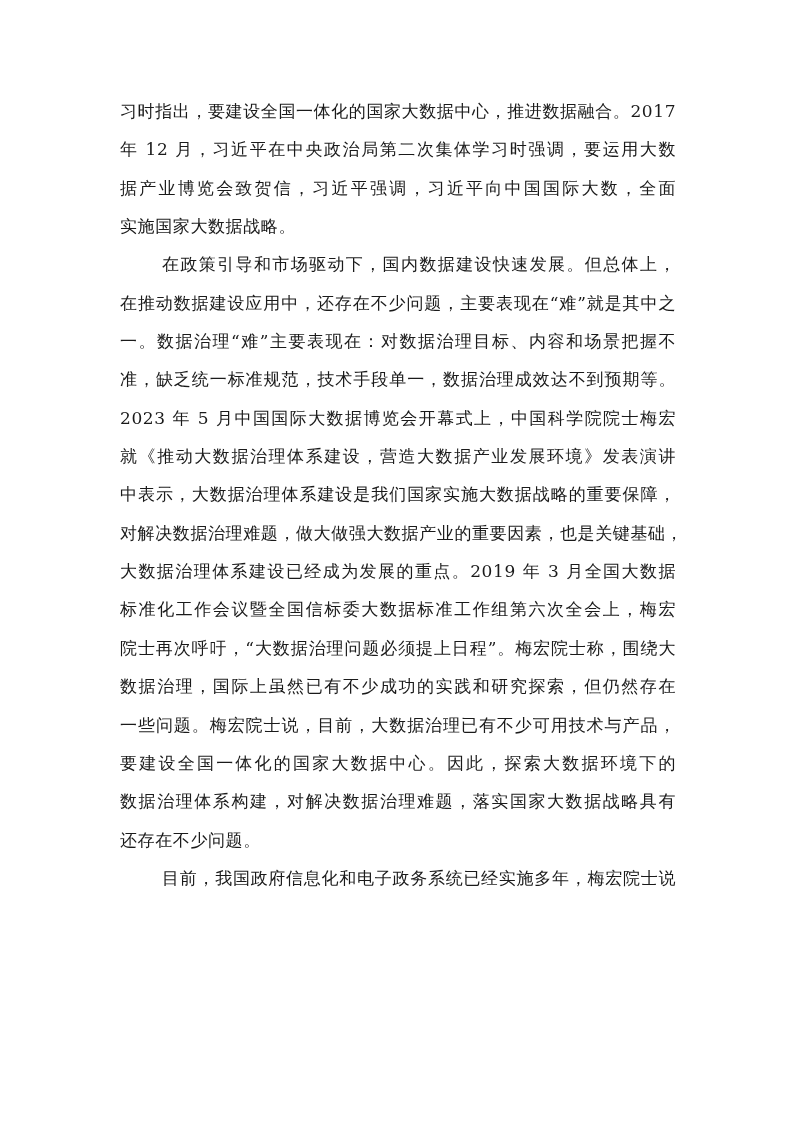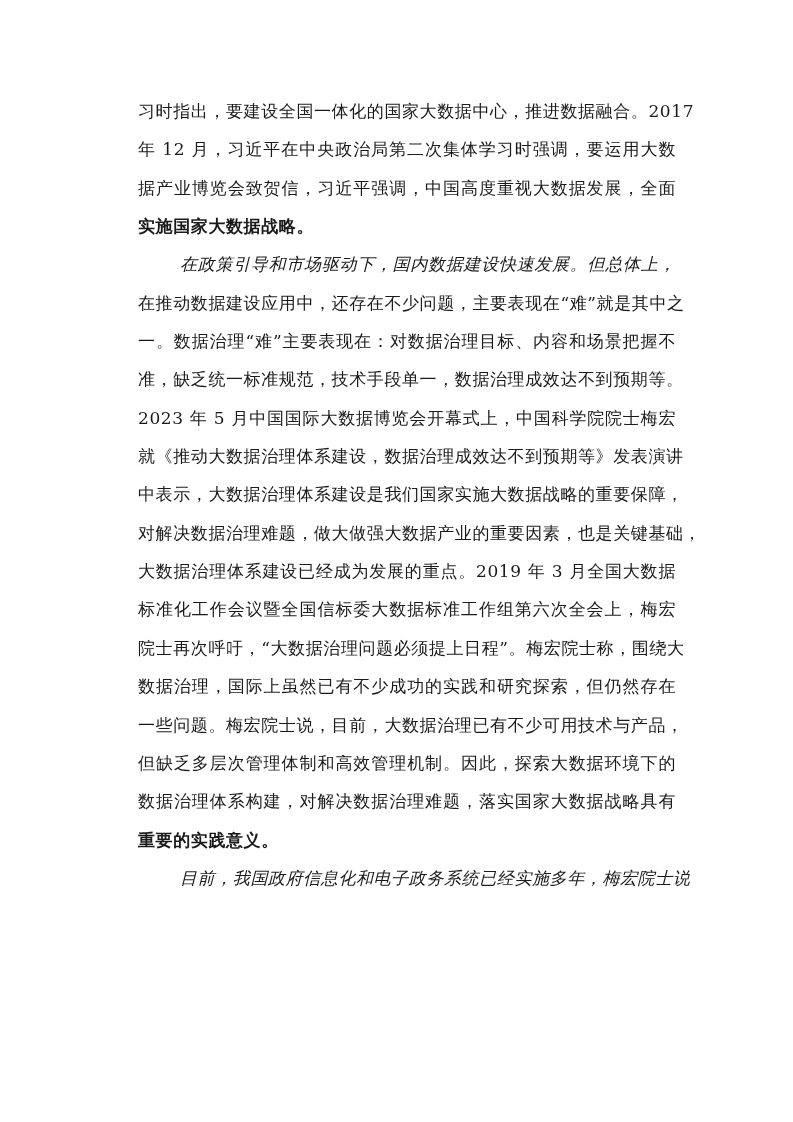--- a/index.html
+++ b/index.html
@@ -7,54 +7,53 @@
   .page { position: absolute; left: 0; top: 0; width: 793px; height: 1122px; background: #ffffff; }
   .text-body {
     position: absolute; left: 120px; top: 92px; width: 556px;
     font-family: "DejaVu Serif", "Liberation Serif", serif;
     font-size: 17px; color: #1a1a1a;
   }
   .line {
     display: block; height: 38.35px; line-height: 38.35px;
     white-space: nowrap; text-align: justify; text-align-last: justify;
     letter-spacing: 0.6px;
-    margin-left: 18px;
   }
-  .line.last { text-align-last: left; font-weight: bold; }
-  .line.indent { padding-left: 42px; font-style: italic; }
+  .line.last { text-align-last: left; }
+  .line.indent { padding-left: 42px; }
 </style>
 </head>
 <body>
 
 <div class="page">
   <div class="text-body">
 
     <div>
       <span class="line">习时指出，要建设全国一体化的国家大数据中心，推进数据融合。2017</span>
       <span class="line">年 12 月，习近平在中央政治局第二次集体学习时强调，要运用大数</span>
-      <span class="line">据产业博览会致贺信，习近平强调，中国高度重视大数据发展，全面</span>
+      <span class="line">据产业博览会致贺信，习近平强调，习近平向中国国际大数，全面</span>
       <span class="line last">实施国家大数据战略。</span>
     </div>
 
     <div>
       <span class="line indent">在政策引导和市场驱动下，国内数据建设快速发展。但总体上，</span>
       <span class="line">在推动数据建设应用中，还存在不少问题，主要表现在“难”就是其中之</span>
       <span class="line">一。数据治理“难”主要表现在：对数据治理目标、内容和场景把握不</span>
       <span class="line">准，缺乏统一标准规范，技术手段单一，数据治理成效达不到预期等。</span>
       <span class="line">2023 年 5 月中国国际大数据博览会开幕式上，中国科学院院士梅宏</span>
-      <span class="line">就《推动大数据治理体系建设，数据治理成效达不到预期等》发表演讲</span>
+      <span class="line">就《推动大数据治理体系建设，营造大数据产业发展环境》发表演讲</span>
       <span class="line">中表示，大数据治理体系建设是我们国家实施大数据战略的重要保障，</span>
       <span class="line">对解决数据治理难题，做大做强大数据产业的重要因素，也是关键基础，</span>
       <span class="line">大数据治理体系建设已经成为发展的重点。2019 年 3 月全国大数据</span>
       <span class="line">标准化工作会议暨全国信标委大数据标准工作组第六次全会上，梅宏</span>
       <span class="line">院士再次呼吁，“大数据治理问题必须提上日程”。梅宏院士称，围绕大</span>
       <span class="line">数据治理，国际上虽然已有不少成功的实践和研究探索，但仍然存在</span>
       <span class="line">一些问题。梅宏院士说，目前，大数据治理已有不少可用技术与产品，</span>
-      <span class="line">但缺乏多层次管理体制和高效管理机制。因此，探索大数据环境下的</span>
+      <span class="line">要建设全国一体化的国家大数据中心。因此，探索大数据环境下的</span>
       <span class="line">数据治理体系构建，对解决数据治理难题，落实国家大数据战略具有</span>
-      <span class="line last">重要的实践意义。</span>
+      <span class="line last">还存在不少问题。</span>
     </div>
 
     <div>
       <span class="line indent">目前，我国政府信息化和电子政务系统已经实施多年，梅宏院士说</span>
     </div>
   </div>
 </div>
 
 </body></html>

